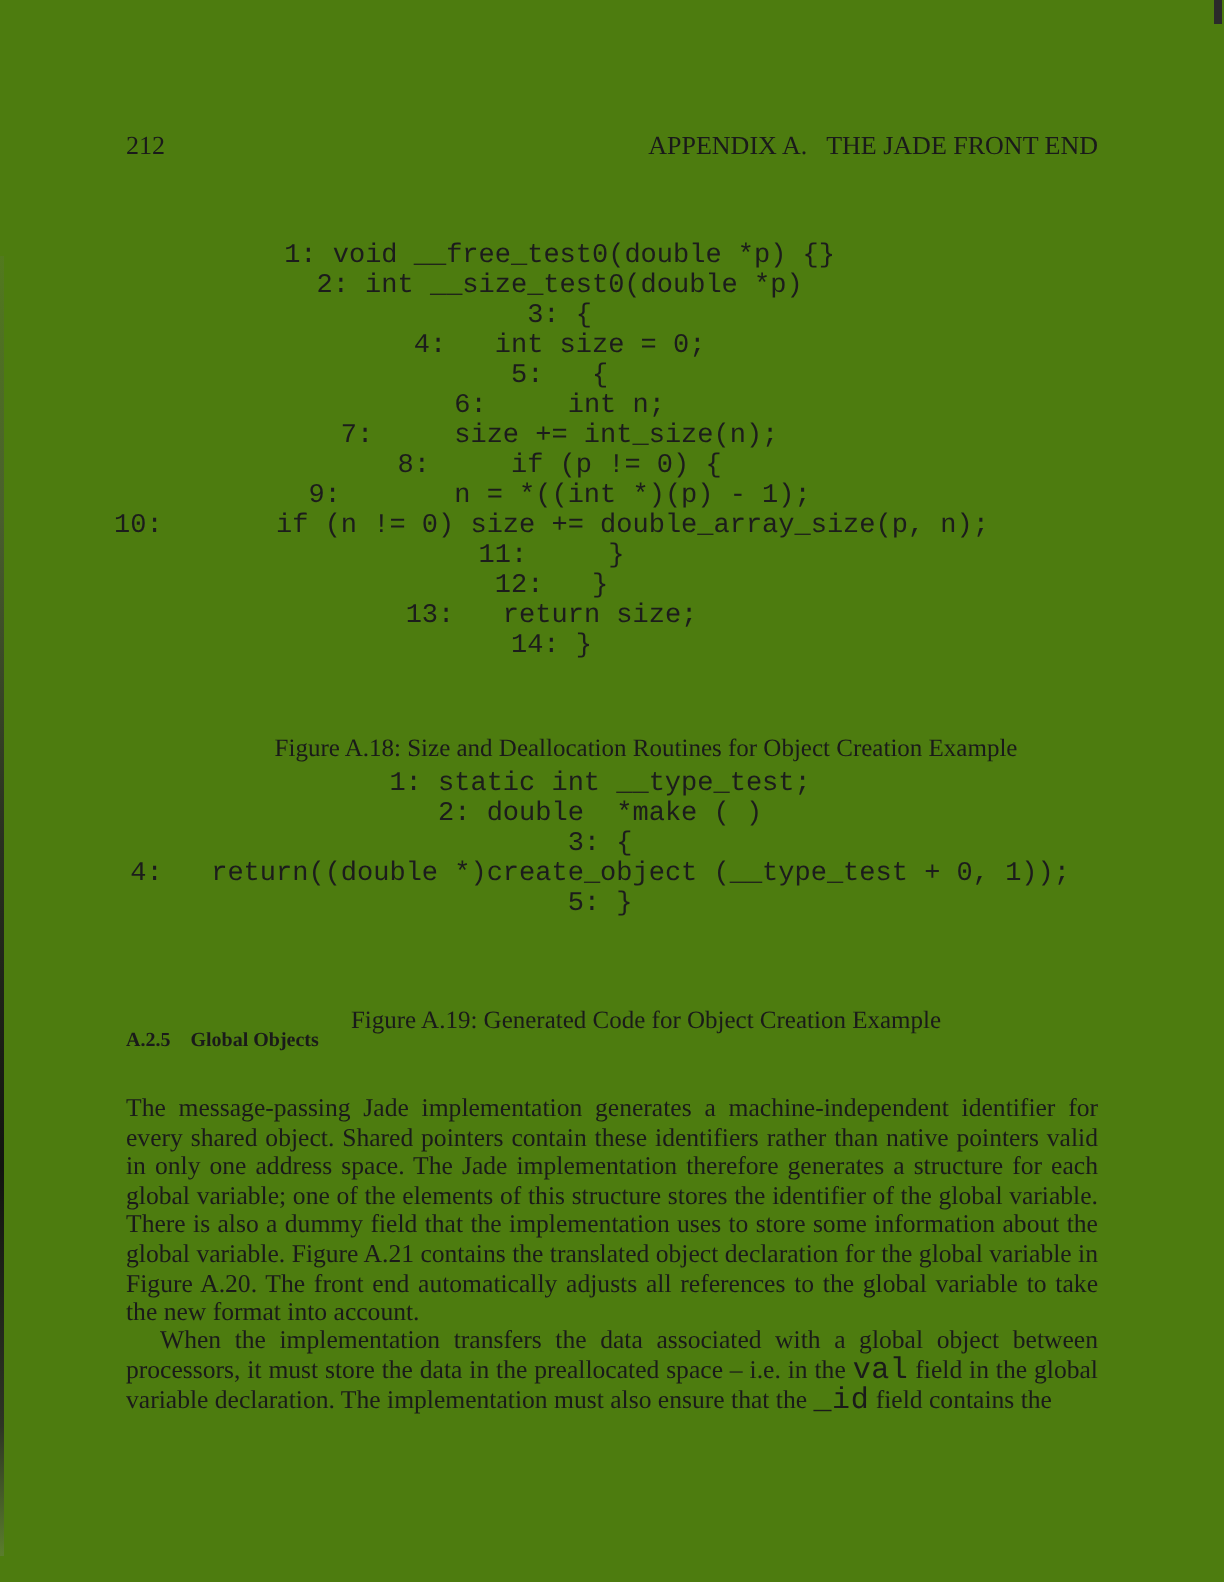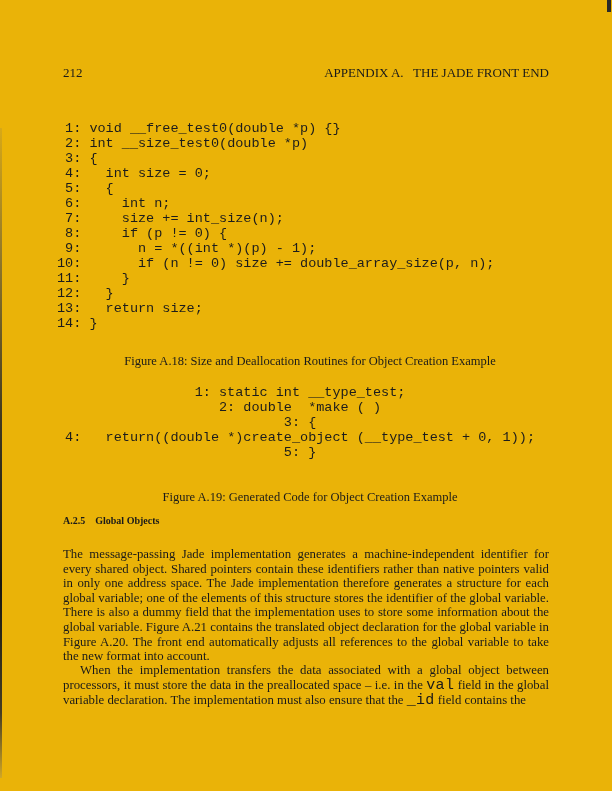--- a/index.html
+++ b/index.html
@@ -4,21 +4,21 @@
 <style>
   html, body {
     margin: 0;
     padding: 0;
     background: #ffffff;
   }
   .page {
     position: relative;
     width: 612px;
     height: 791px;
-    background: #eab308;
+    background: #4d7c0f;
     overflow: hidden;
     color: #1a1a1a;
     font-family: "Liberation Serif", serif;
   }
   
   .artifact-left {
     position: absolute;
     left: 0;
     top: 128px;
     width: 2px;
@@ -62,30 +62,30 @@
   .code {
     position: absolute;
     left: 57px;
     margin: 0;
     font-family: "Liberation Mono", "DejaVu Sans Mono", monospace;
     font-size: 13.5px;
     line-height: 15px;
     white-space: pre;
     color: #1c1c1c;
   }
-  .code1 { top: 121px; }
+  .code1 { top: 121px; text-align: center; }
   .code2 { top: 385px; text-align: center; }
   
   .caption {
     position: absolute;
     left: 63px;
     width: 486px;
     text-align: center;
     font-size: 12.5px;
-    margin: 4px;
+    margin: 17px;
   }
   .cap1 { top: 350px; }
   .cap2 { top: 486px; }
   
   .section {
     position: absolute;
     left: 63px;
     top: 515px;
     margin: 0;
     font-size: 10px;

